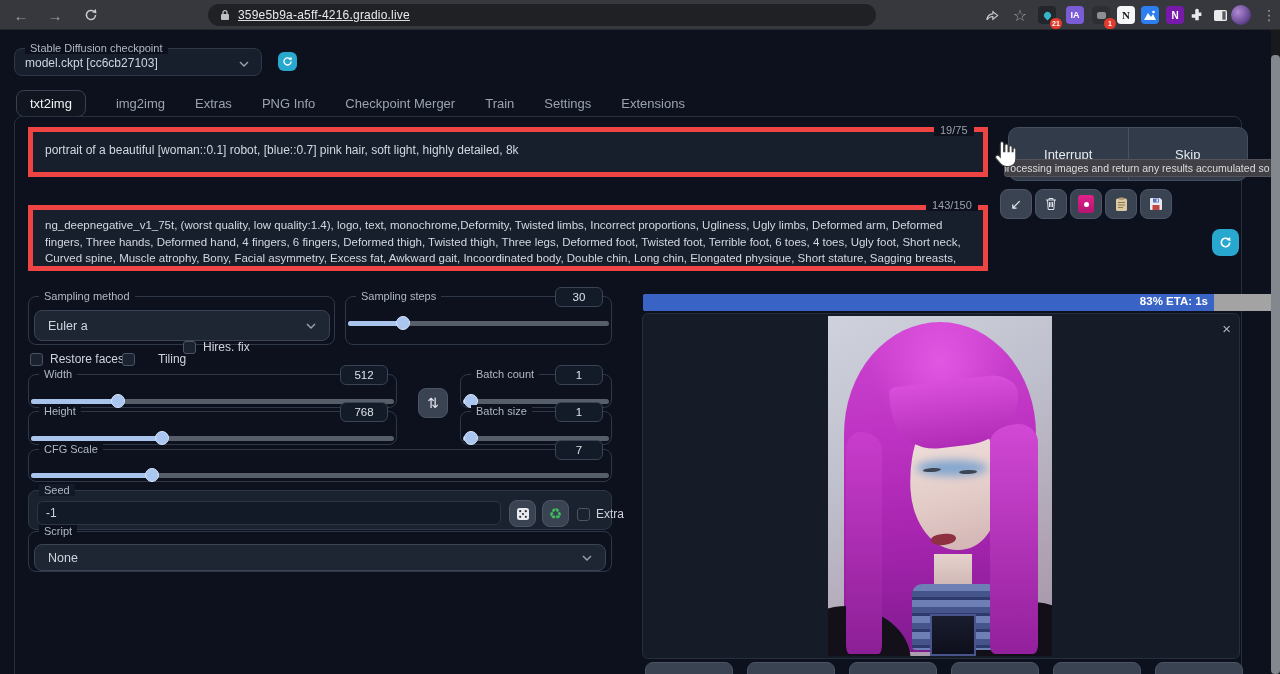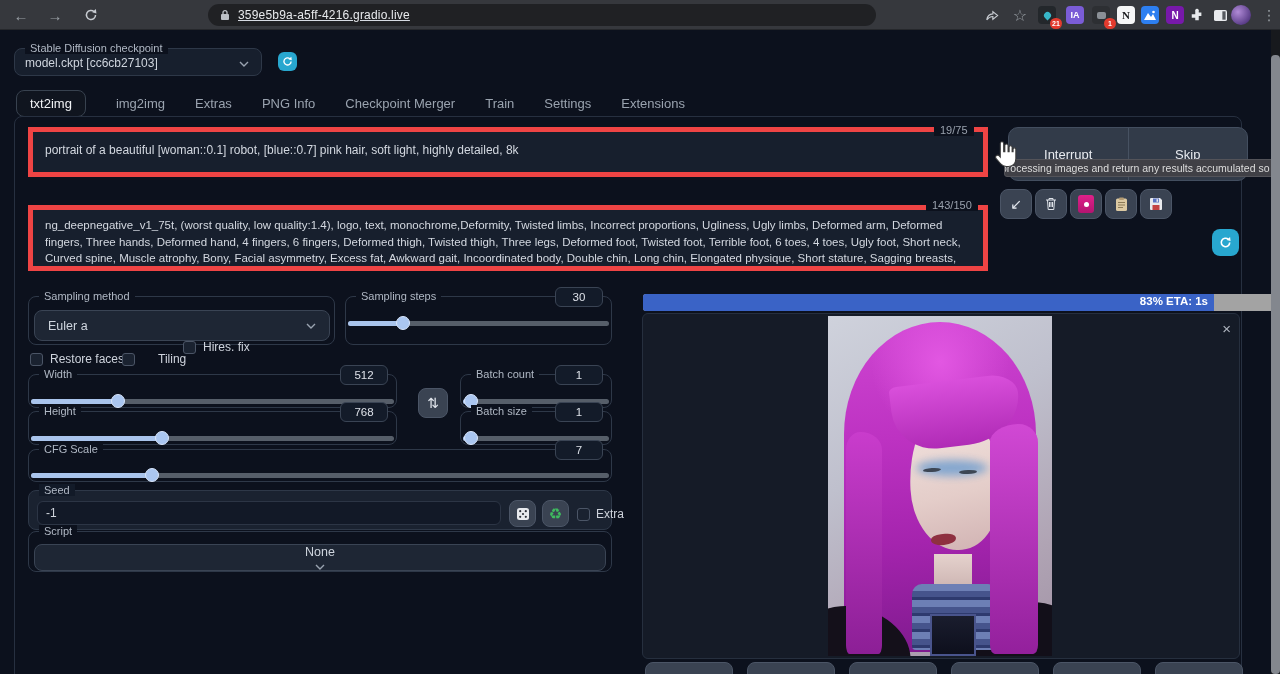--- a/index.html
+++ b/index.html
@@ -343,21 +343,21 @@
       <span>♻</span>
     </div>
     <div class="abs" style="left:548px; top:16px; display:flex; align-items:center; gap:6px;">
       <span class="checkbox"></span>
       <span class="cb-label">Extra</span>
     </div>
   </div>
 
   <div class="block" style="left:28px; top:531px; width:584px; height:41px;">
     <span class="legend">Script</span>
-    <div class="select" style="left:5px; top:12px; width:572px; height:27px;flex-direction:column;">
+    <div class="select" style="left:5px; top:12px; width:572px; height:27px;">
       <span>None</span>
       <svg width="10" height="6" viewBox="0 0 10 6">
           <polyline points="1,1 5,5 9,1" fill="none" stroke="#9aa3b0" stroke-width="1.4"></polyline>
         </svg>
     </div>
   </div>
 
   <div class="progress">
     <div class="pfill" style="width:83%;">
       <span class="ptext">83% ETA: 1s</span>

